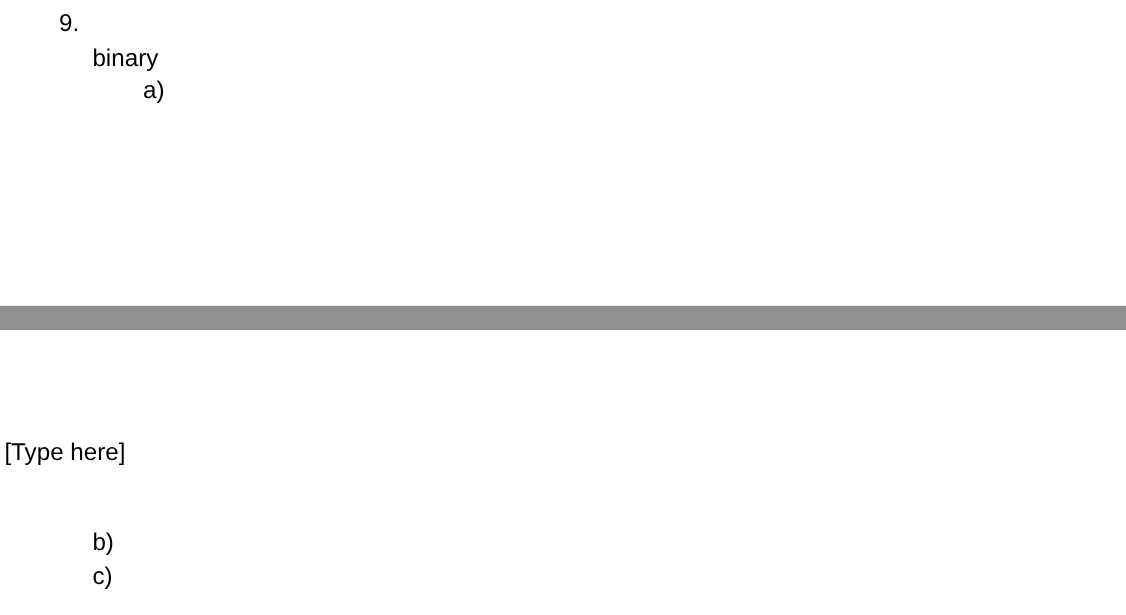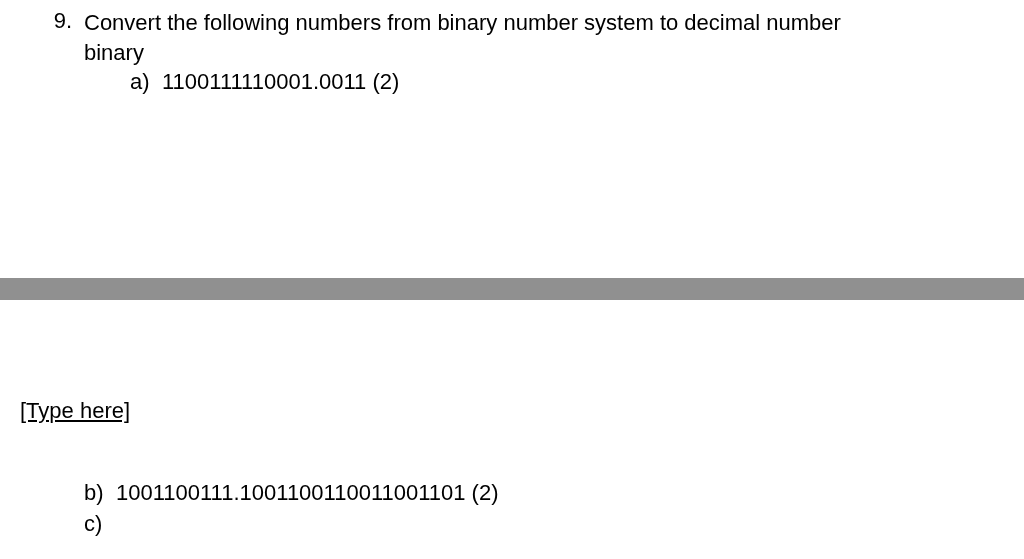--- a/index.html
+++ b/index.html
@@ -46,52 +46,49 @@
       width: 100%;
       height: 22px;
       background: #909090;
       position: absolute;
       top: 278px;
       left: 0;
     }
     .type-here {
       position: absolute;
       top: 398px;
-      left: 20px;
-      text-decoration: underline;
+      left: 4px;
     }
     .content-bottom {
       position: absolute;
       top: 478px;
       left: 0;
       width: 100%;
     }
   </style>
 </head>
 <body>
 
 <div class="content-top">
   <div class="question-row">
     <div class="question-number">9.</div>
     <div class="question-text">
-      <span>Convert the following numbers from binary number system to decimal number</span><br>
+      <br>
       <span>binary</span>
     </div>
   </div>
   <div class="sub-item-row">
     <div class="sub-label">a)</div>
-    <div>1100111110001.0011 (2)</div>
   </div>
 </div>
 
 <div class="divider"></div>
 
 <div class="type-here">[Type here]</div>
 
 <div class="content-bottom">
   <div class="sub-item-row">
     <div class="sub-label">b)</div>
-    <div>1001100111.1001100110011001101 (2)</div>
   </div>
   <div class="sub-item-row">
     <div class="sub-label">c)</div>
   </div>
 </div>
 
 </body></html>

